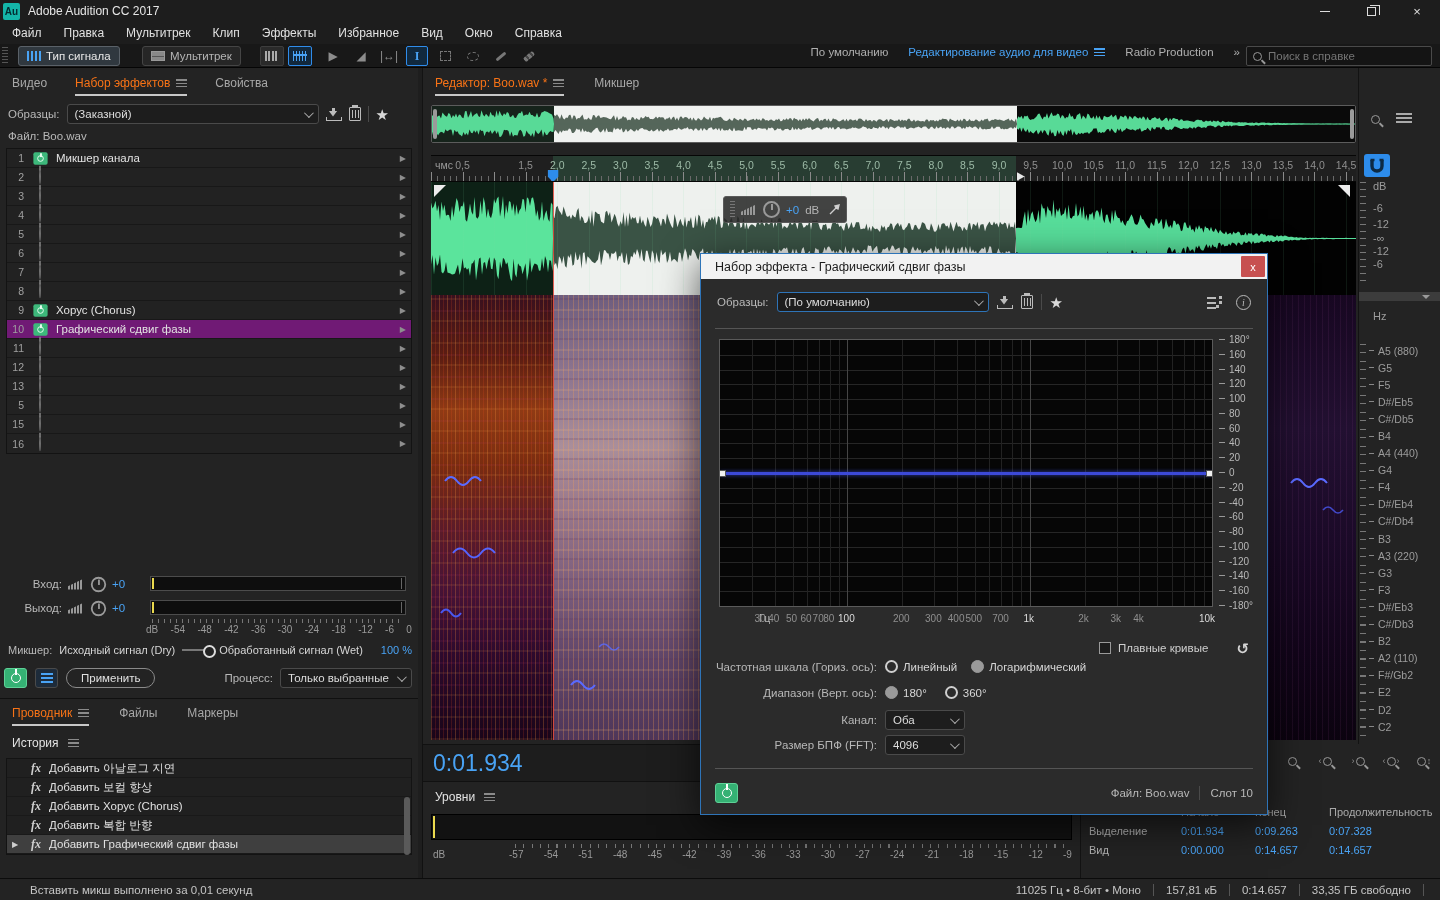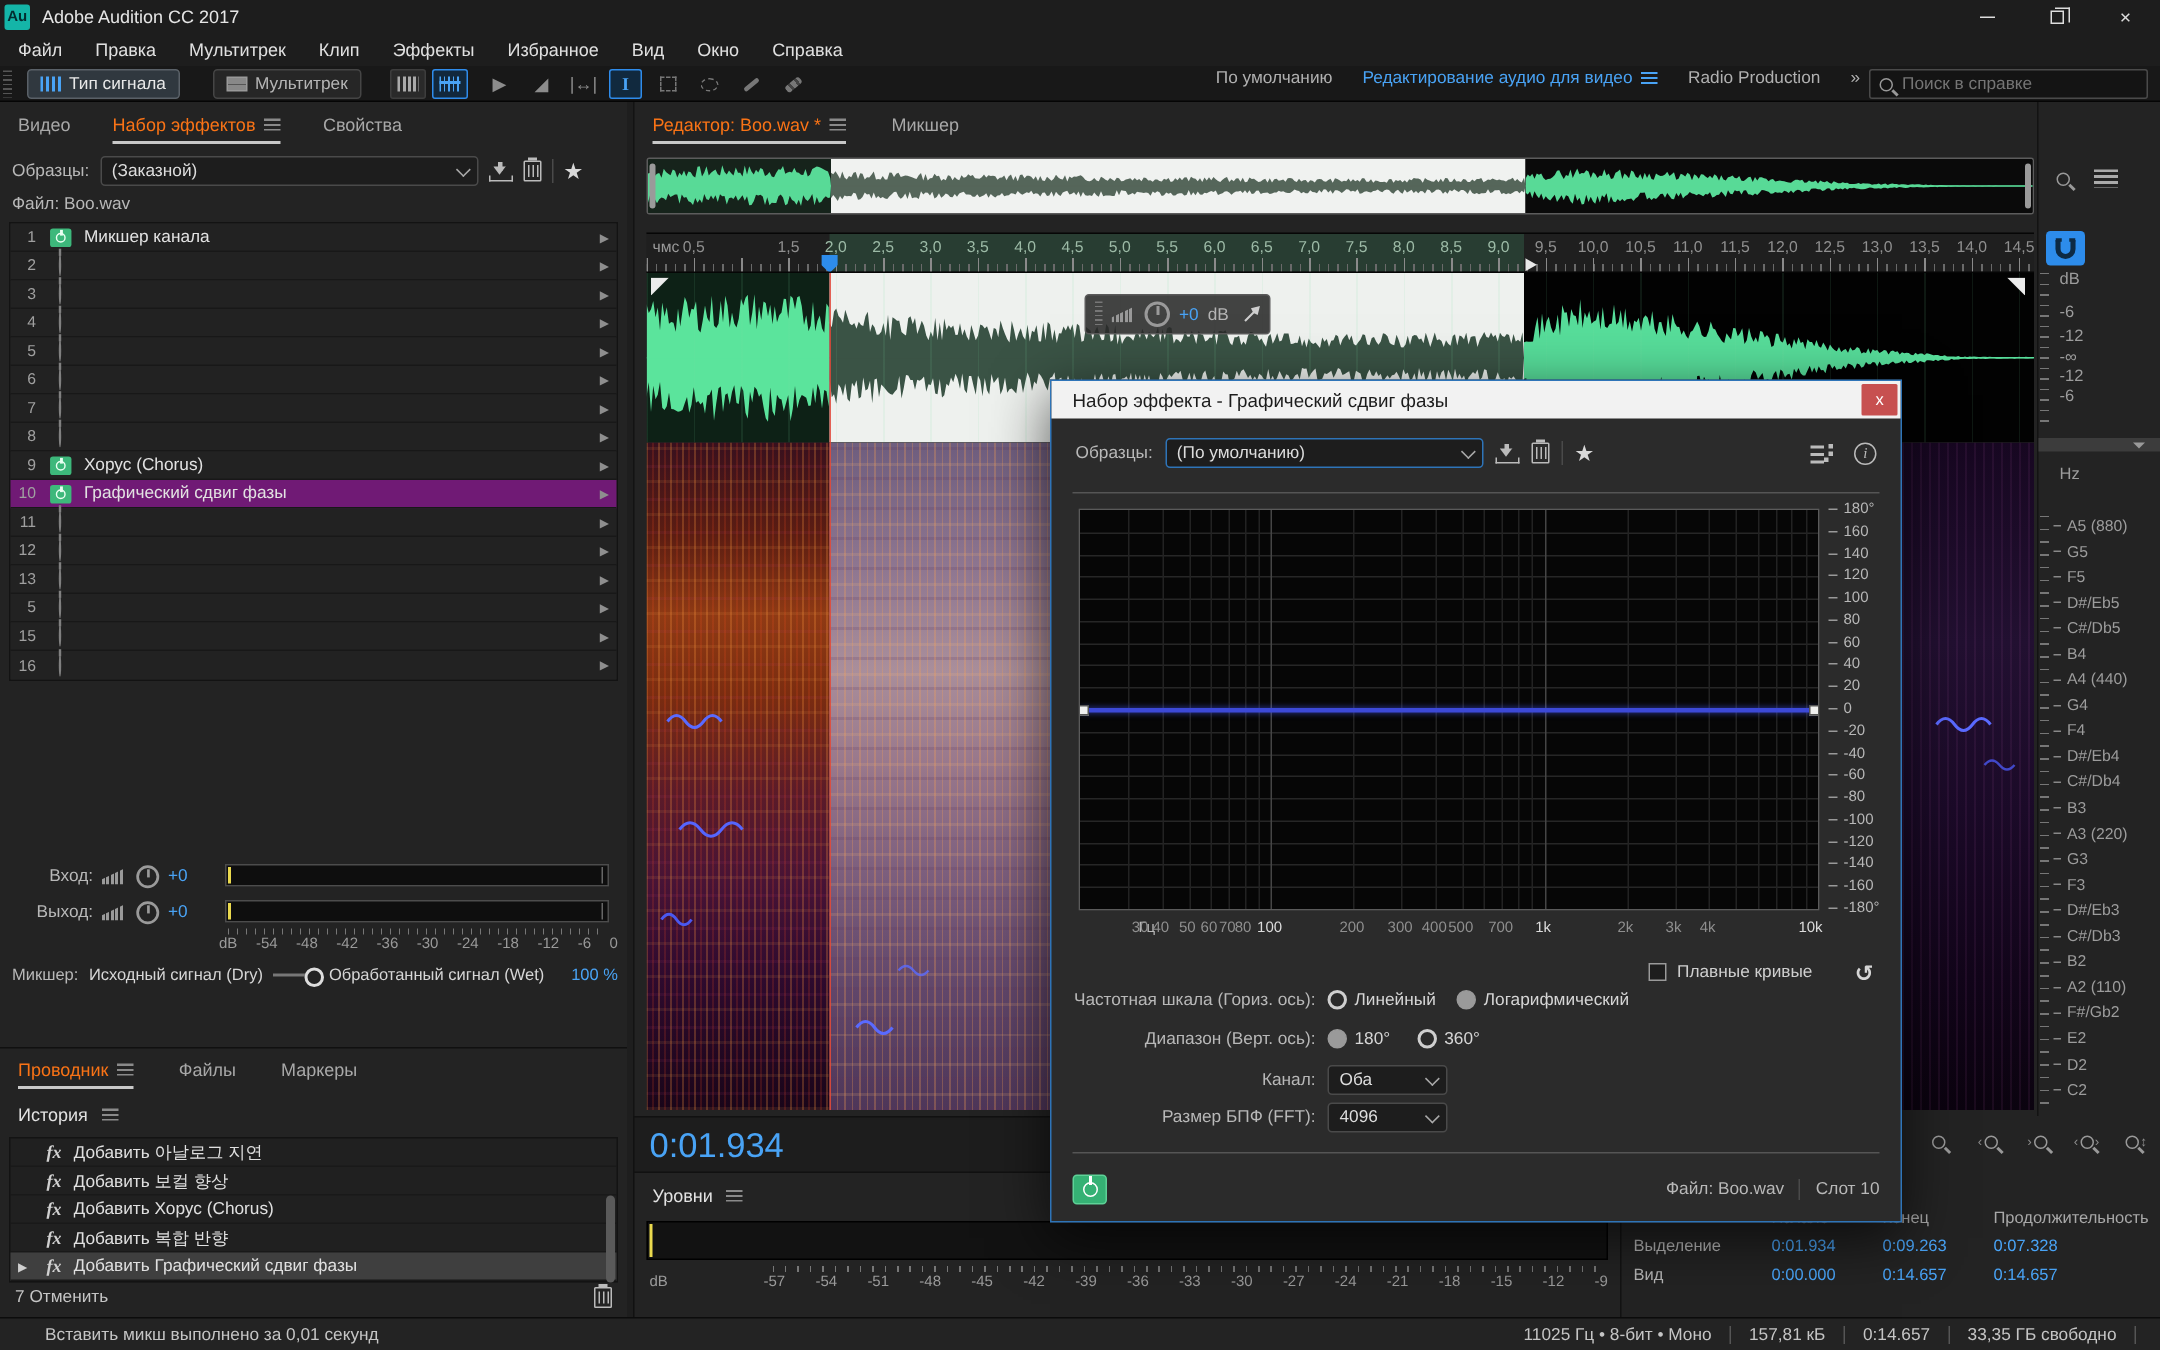--- a/index.html
+++ b/index.html
@@ -499,20 +499,36 @@
     </div>
 
   <div id="mix-row">
     <span class="lab">Микшер:</span>
     <span class="opt">Исходный сигнал (Dry)</span>
     <span id="mix-slider"></span>
     <span class="opt">Обработанный сигнал (Wet)</span>
     <span id="mix-pct">100 %</span>
   </div>
 
+  <div id="fx-bottom">
+    <div class="power-btn">
+        <span class="power"></span>
+      </div>
+    <div id="list-btn">
+        <span class="g"></span>
+      </div>
+    <div id="apply-btn">Применить</div>
+    <div id="process-wrap">
+      <span>Процесс:</span>
+      <div class="dropdown" id="process-dd">
+        <span>Только выбранные</span>
+          <span class="chev"></span>
+      </div>
+    </div>
+  </div>
   <div id="fx-divider"></div>
 
   <div id="files-tabs">
     <div class="tab active">
       <span>Проводник</span>
         <span class="menu-lines"></span>
     </div>
     <div class="tab">Файлы</div>
     <div class="tab">Маркеры</div>
   </div>
@@ -540,24 +556,20 @@
         <span class="hist-cur"></span>
         <span class="hist-fx">fx</span>
         <span class="hist-txt">Добавить 복합 반향</span>
       </div>
       <div class="hist-row sel">
         <span class="hist-cur">▶</span>
         <span class="hist-fx">fx</span>
         <span class="hist-txt">Добавить Графический сдвиг фазы</span>
       </div>
       <div id="hist-scroll"></div>
-  </div>
-  <div id="undo-row">
-    <span>7 Отменить</span>
-    <span class="icon-trash"></span>
   </div>
 </div>
 
 <div id="editor">
   <div id="ed-tabs">
     <div class="tab active">
       <span>Редактор: Boo.wav *</span>
         <span class="menu-lines"></span>
     </div>
     <div class="tab">Микшер</div>

